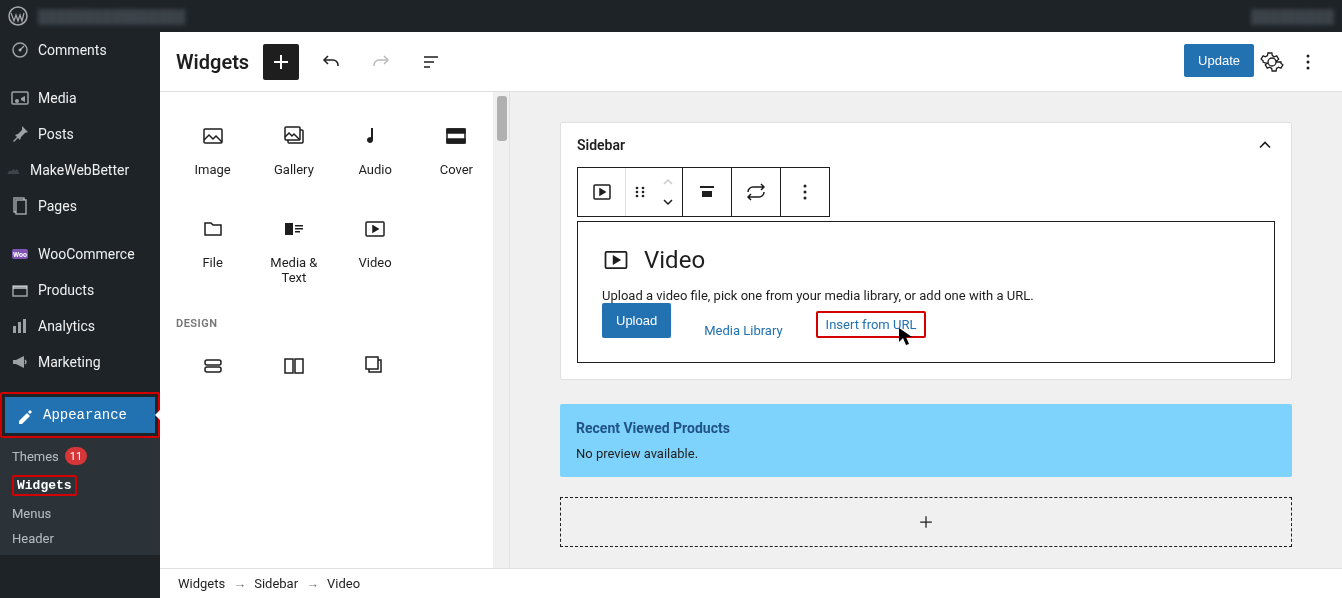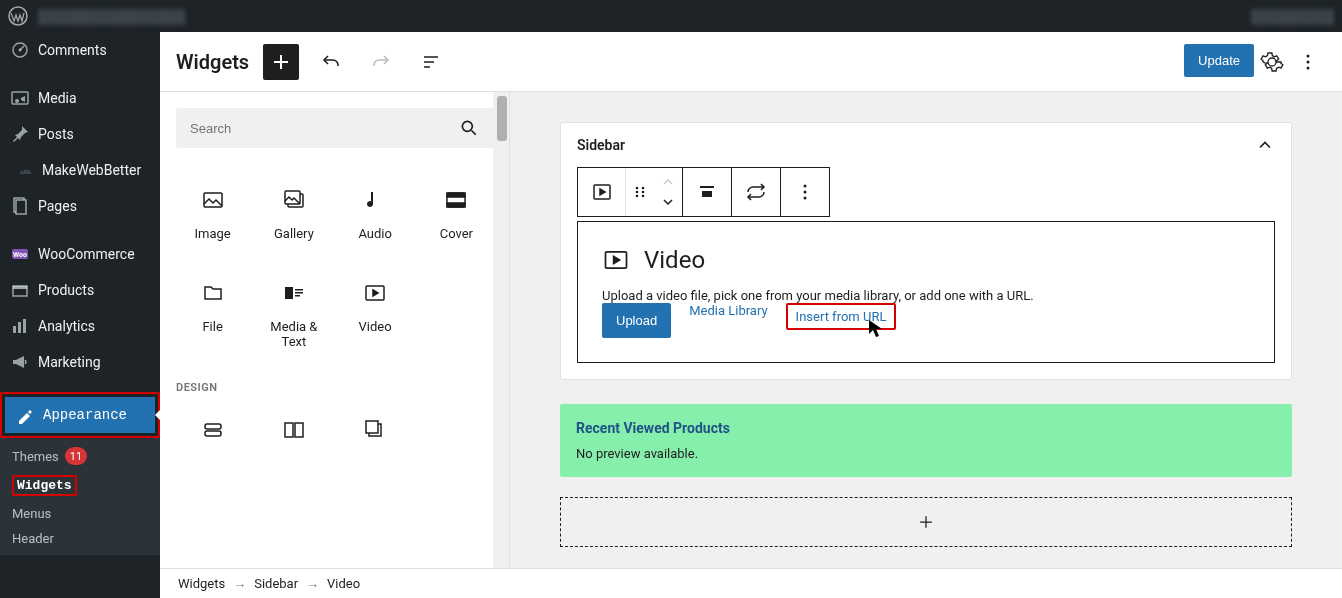--- a/index.html
+++ b/index.html
@@ -61,27 +61,27 @@
 .block-toolbar .tb-btn:last-child { border-right: none; }
 .block-toolbar .tb-group { display: flex; align-items: center; border-right: 1px solid #1e1e1e; }
 .block-toolbar .tb-narrow { width: 28px; height: 48px; display: flex; flex-direction: column; align-items: center; justify-content: center; }
 .block-toolbar .tb-narrow .half { height: 20px; display:flex; align-items:center; }
 
 .video-block { border: 1px solid #1e1e1e; margin: 0 16px 16px; padding: 24px; }
 .video-title { display: flex; align-items: center; margin-bottom: 14px; }
 .video-title .vicon { width: 28px; height: 28px; display: flex; align-items: center; justify-content: center; margin-right: 14px; }
 .video-title h3 { font-size: 24px; font-weight: 400; }
 .video-desc { font-size: 13px; color: #1e1e1e; }
-.video-actions { display: flex; align-items: flex-start; gap: 18px; }
+.video-actions { display: flex; align-items: flex-end; gap: 33px; }
 .upload-btn { background: #2271b1; color: #fff; border: none; padding: 10px 14px; border-radius: 2px; font-size: 13px; cursor: pointer; }
 .link-btn { color: #2271b1; font-size: 13px; cursor: pointer; text-decoration: none; }
 .link-box { border: 2px solid #d40000; padding: 4px 8px; border-radius: 2px; position: relative; }
 .cursor-img { position: absolute; right: 10px; top: 14px; }
 
-.recent-block { background: #86efac; border-radius: 2px; margin: 0 0 20px; padding: 16px; }
+.recent-block { background: #7dd3fc; border-radius: 2px; margin: 0 0 20px; padding: 16px; }
 .recent-block h4 { font-size: 14px; font-weight: 700; color: #215387; margin-bottom: 10px; }
 .recent-block p { font-size: 13px; color: #1e1e1e; }
 
 .add-block { border: 1px dashed #1e1e1e; height: 50px; display: flex; align-items: center; justify-content: center; margin: 0 0 16px; cursor: pointer; font-size: 18px; }
 
 
 .breadcrumb { height: 30px; border-top: 1px solid #e0e0e0; display: flex; align-items: center; padding: 0 18px; font-size: 13px; color: #1e1e1e; background: #fff; }
 .breadcrumb .sep { margin: 0 8px; color: #757575; }
 
 svg { display: block; }
@@ -123,21 +123,21 @@
     <span>Media</span>
   </div>
   <div class="sidebar-item">
     <span class="icon">
         <svg width="20" height="20" viewBox="0 0 20 20" fill="currentColor">
           <path d="M12 2l6 6-3 1-4 4-1 3-2-2-4 4-1-1 4-4-2-2 3-1 4-4z"></path>
         </svg>
       </span>
     <span>Posts</span>
   </div>
-  <div class="sidebar-item" style="padding-left:16px;">
+  <div class="sidebar-item" style="padding-left:4px;">
     <span class="icon" style="margin-left:2px;margin-right:4px;">
         <svg width="30" height="20" viewBox="0 0 30 20" fill="#3c434a">
           <path d="M2 16 Q5 8 8 12 Q11 6 14 11 Q17 5 20 16 Z"></path>
         </svg>
       </span>
     <span>MakeWebBetter</span>
   </div>
   <div class="sidebar-item">
     <span class="icon">
         <svg width="20" height="20" viewBox="0 0 20 20" fill="currentColor">
@@ -255,29 +255,20 @@
           </svg>
       </div>
     </div>
   </div>
 
   <div class="editor-body">
 
     <div class="block-inserter">
       <div class="block-inserter-scroll">
         <div class="block-inserter-thumb"></div>
-      </div>
-      <div class="search-box">
-        <input type="text" placeholder="Search" style="">
-        <span>
-            <svg width="20" height="20" viewBox="0 0 24 24" fill="none" stroke="#1e1e1e" stroke-width="2">
-              <circle cx="10" cy="10" r="6"></circle>
-              <path d="M20 20l-5-5"></path>
-            </svg>
-          </span>
       </div>
       <div class="block-grid">
         <div class="block-item">
           <span class="bicon">
               <svg width="24" height="24" viewBox="0 0 24 24" fill="none" stroke="#1e1e1e" stroke-width="1.5">
                 <rect x="3" y="5" width="18" height="14" rx="1"></rect>
                 <path d="M3 16l5-5 4 4 3-3 6 6"></path>
               </svg>
             </span>
           <span class="blabel">Image</span>

